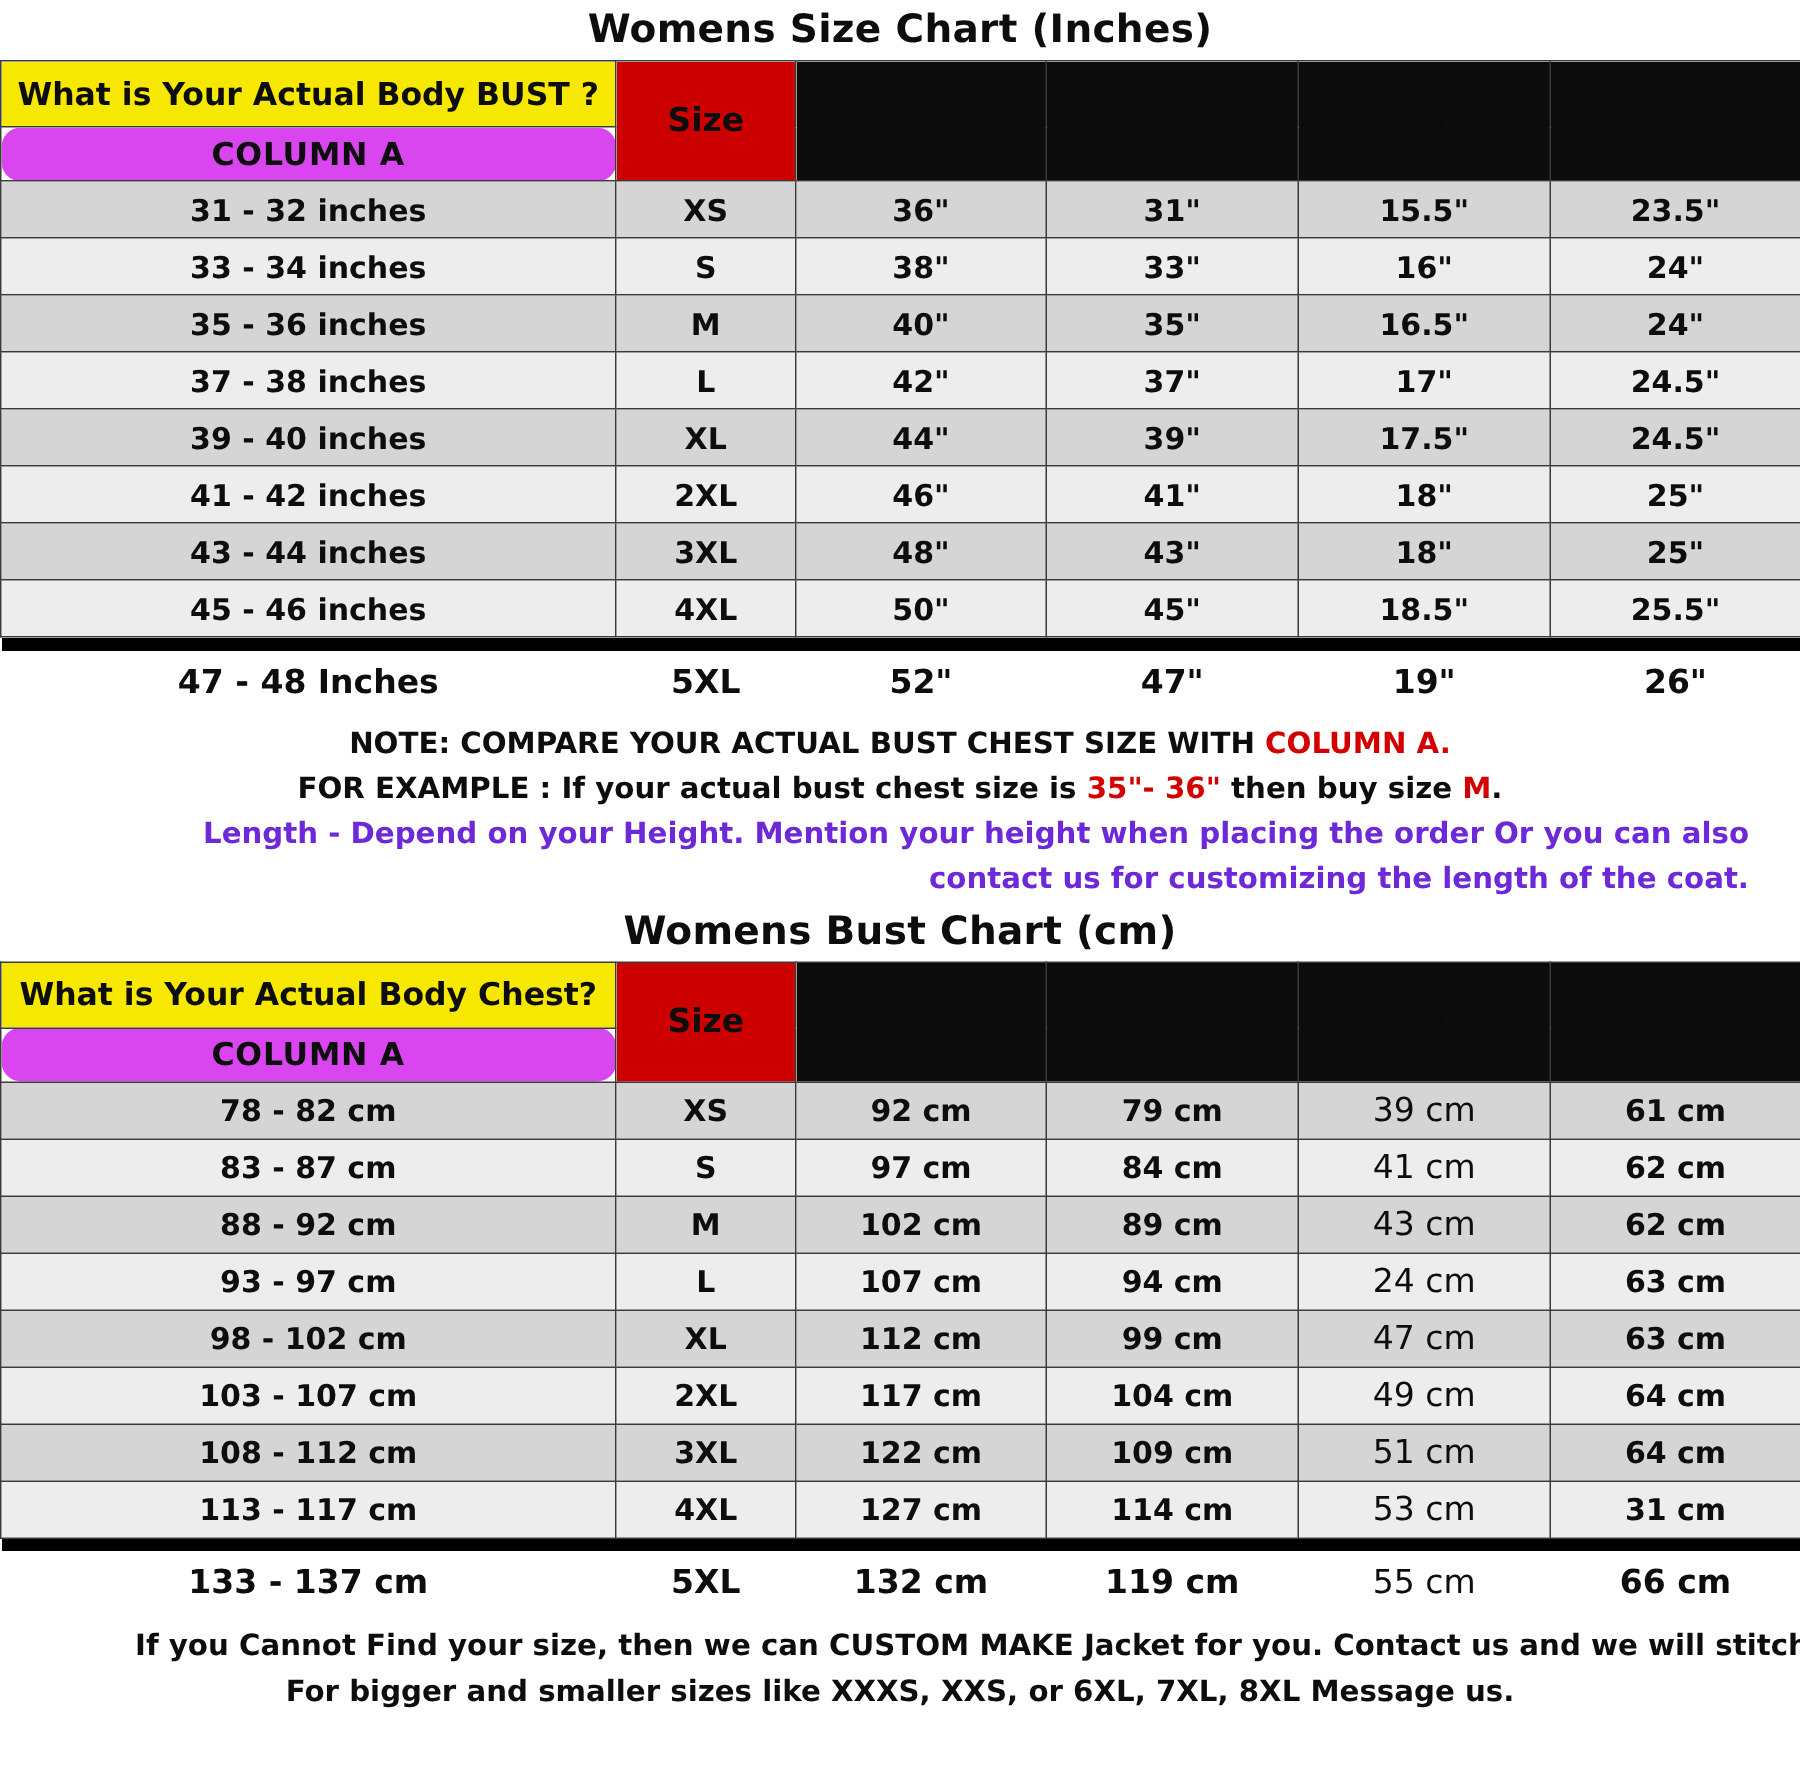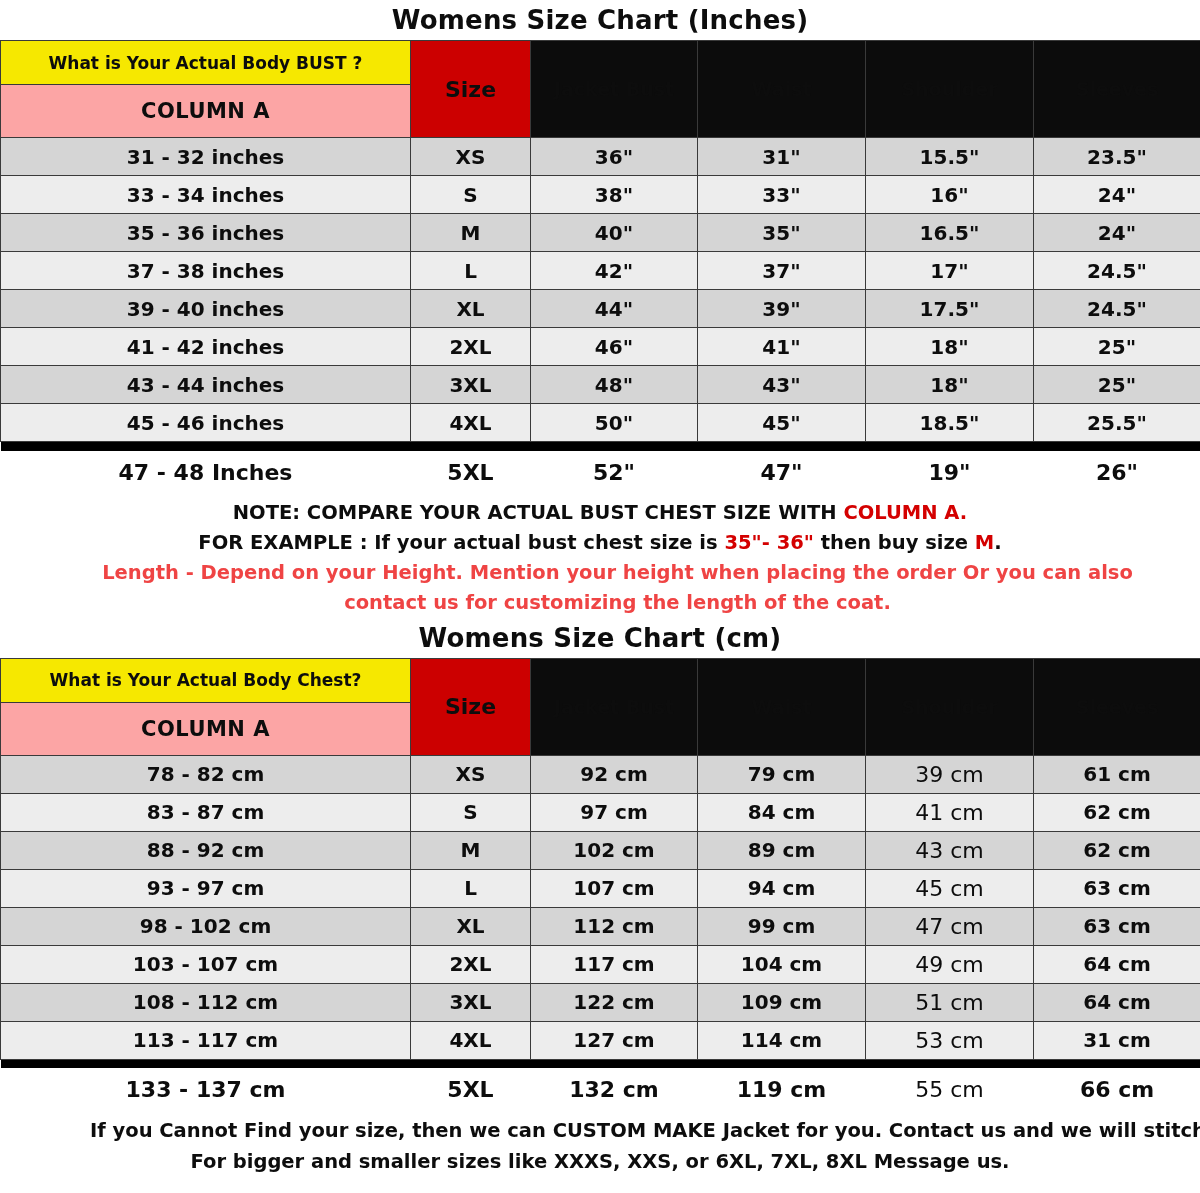--- a/index.html
+++ b/index.html
@@ -9,42 +9,42 @@
   }
   .page-title {
     text-align:center; font-size:26px; font-weight:600;
     padding:5px 4px 5px; color:#0d0d0d; letter-spacing:0.2px;
   }
   table.size-table { width:1200px; border-collapse:collapse; table-layout:fixed; }
   table.size-table th, table.size-table td {
     border:1px solid #3a3a3a; text-align:center; vertical-align:middle;
     font-weight:bold; color:#0d0d0d; overflow:hidden;
   }
-  th.col-a-title { background:#f6e800; font-size:17px; height:44px; }
-  th.col-a-sub   { background:#fca5a5; color:#d40000; font-size:21px; height:53px; letter-spacing:0.5px; }
+  th.col-a-title { background:#f6e800; font-size:21px; height:44px; }
+  th.col-a-sub   { background:#d946ef; color:#d40000; font-size:21px; height:36px; letter-spacing:0.5px;border-radius:13px; }
   th.size-h      { background:#cc0000; color:#ffffff; font-size:22px; }
   th.measure-h   { background:#0c0c0c; color:#ffffff; font-size:19px; font-weight:600; }
   tbody.main td  { font-size:20px; height:38px; }
   tr.row-dark  { background:#d5d5d5; }
   tr.row-light { background:#ededed; }
   tbody.divider td { background:#000000; height:9px; border:none; padding:0; }
   tbody.extra td {
     border:none; background:#ffffff; font-size:22px; height:43px; font-weight:bold;
   }
   
   #cm-table tbody.main td:nth-child(5) { font-weight:400; font-size:22px;text-align:center; }
   #cm-table tbody.extra td:nth-child(5) { font-weight:400; }
   .notes { padding-top:4px; }
   .note-line {
     text-align:center; font-weight:bold; font-size:19.5px; line-height:30px; color:#0d0d0d;
   }
   .note-line .red { color:#d40000; }
   .length-note {
-    text-align:center; padding:0 34px; font-weight:bold; font-size:19.5px;
-    line-height:30px; color:#ef4444;margin-left:35px;
+    text-align:right; padding:0 34px; font-weight:bold; font-size:19.5px;
+    line-height:30px; color:#6d28d9;margin-left:35px;
   }
   .footer { padding-top:4px; }
   .footer-line1 {
     white-space:nowrap; font-weight:bold; font-size:19.5px; line-height:31px;
     padding-left:90px; color:#0d0d0d;
   }
   .footer-line2, .footer-line3 {
     text-align:center; font-weight:bold; font-size:19.5px; line-height:31px; color:#0d0d0d;
   }
 </style>
@@ -161,21 +161,21 @@
 <div class="notes">
   <div class="note-line">
     <span>NOTE: COMPARE YOUR ACTUAL BUST CHEST SIZE WITH </span><span class="red">COLUMN A.</span>
   </div>
   <div class="note-line">
     <span>FOR EXAMPLE : If your actual bust chest size is </span><span class="red">35"- 36"</span><span> then buy size </span><span class="red">M</span><span>.</span>
   </div>
   <div class="length-note">Length -  Depend on your Height. Mention your height when placing the order Or you can also contact us for customizing the length of the coat.</div>
 </div>
 
-<div class="page-title">Womens Size Chart (cm)</div>
+<div class="page-title">Womens Bust Chart (cm)</div>
 
 <table class="size-table" id="cm-table">
   <colgroup>
     <col style="width:410px">
       <col style="width:120px">
       <col style="width:167px">
     <col style="width:168px">
       <col style="width:168px">
       <col style="width:167px">
   </colgroup>
@@ -215,21 +215,21 @@
         <td>102 cm</td>
         <td>89 cm</td>
         <td>43 cm</td>
         <td>62 cm</td>
       </tr>
       <tr class="row-light">
         <td>93 - 97 cm</td>
         <td>L</td>
         <td>107 cm</td>
         <td>94 cm</td>
-        <td>45 cm</td>
+        <td>24 cm</td>
         <td>63 cm</td>
       </tr>
       <tr class="row-dark">
         <td>98 - 102 cm</td>
         <td>XL</td>
         <td>112 cm</td>
         <td>99 cm</td>
         <td>47 cm</td>
         <td>63 cm</td>
       </tr>

